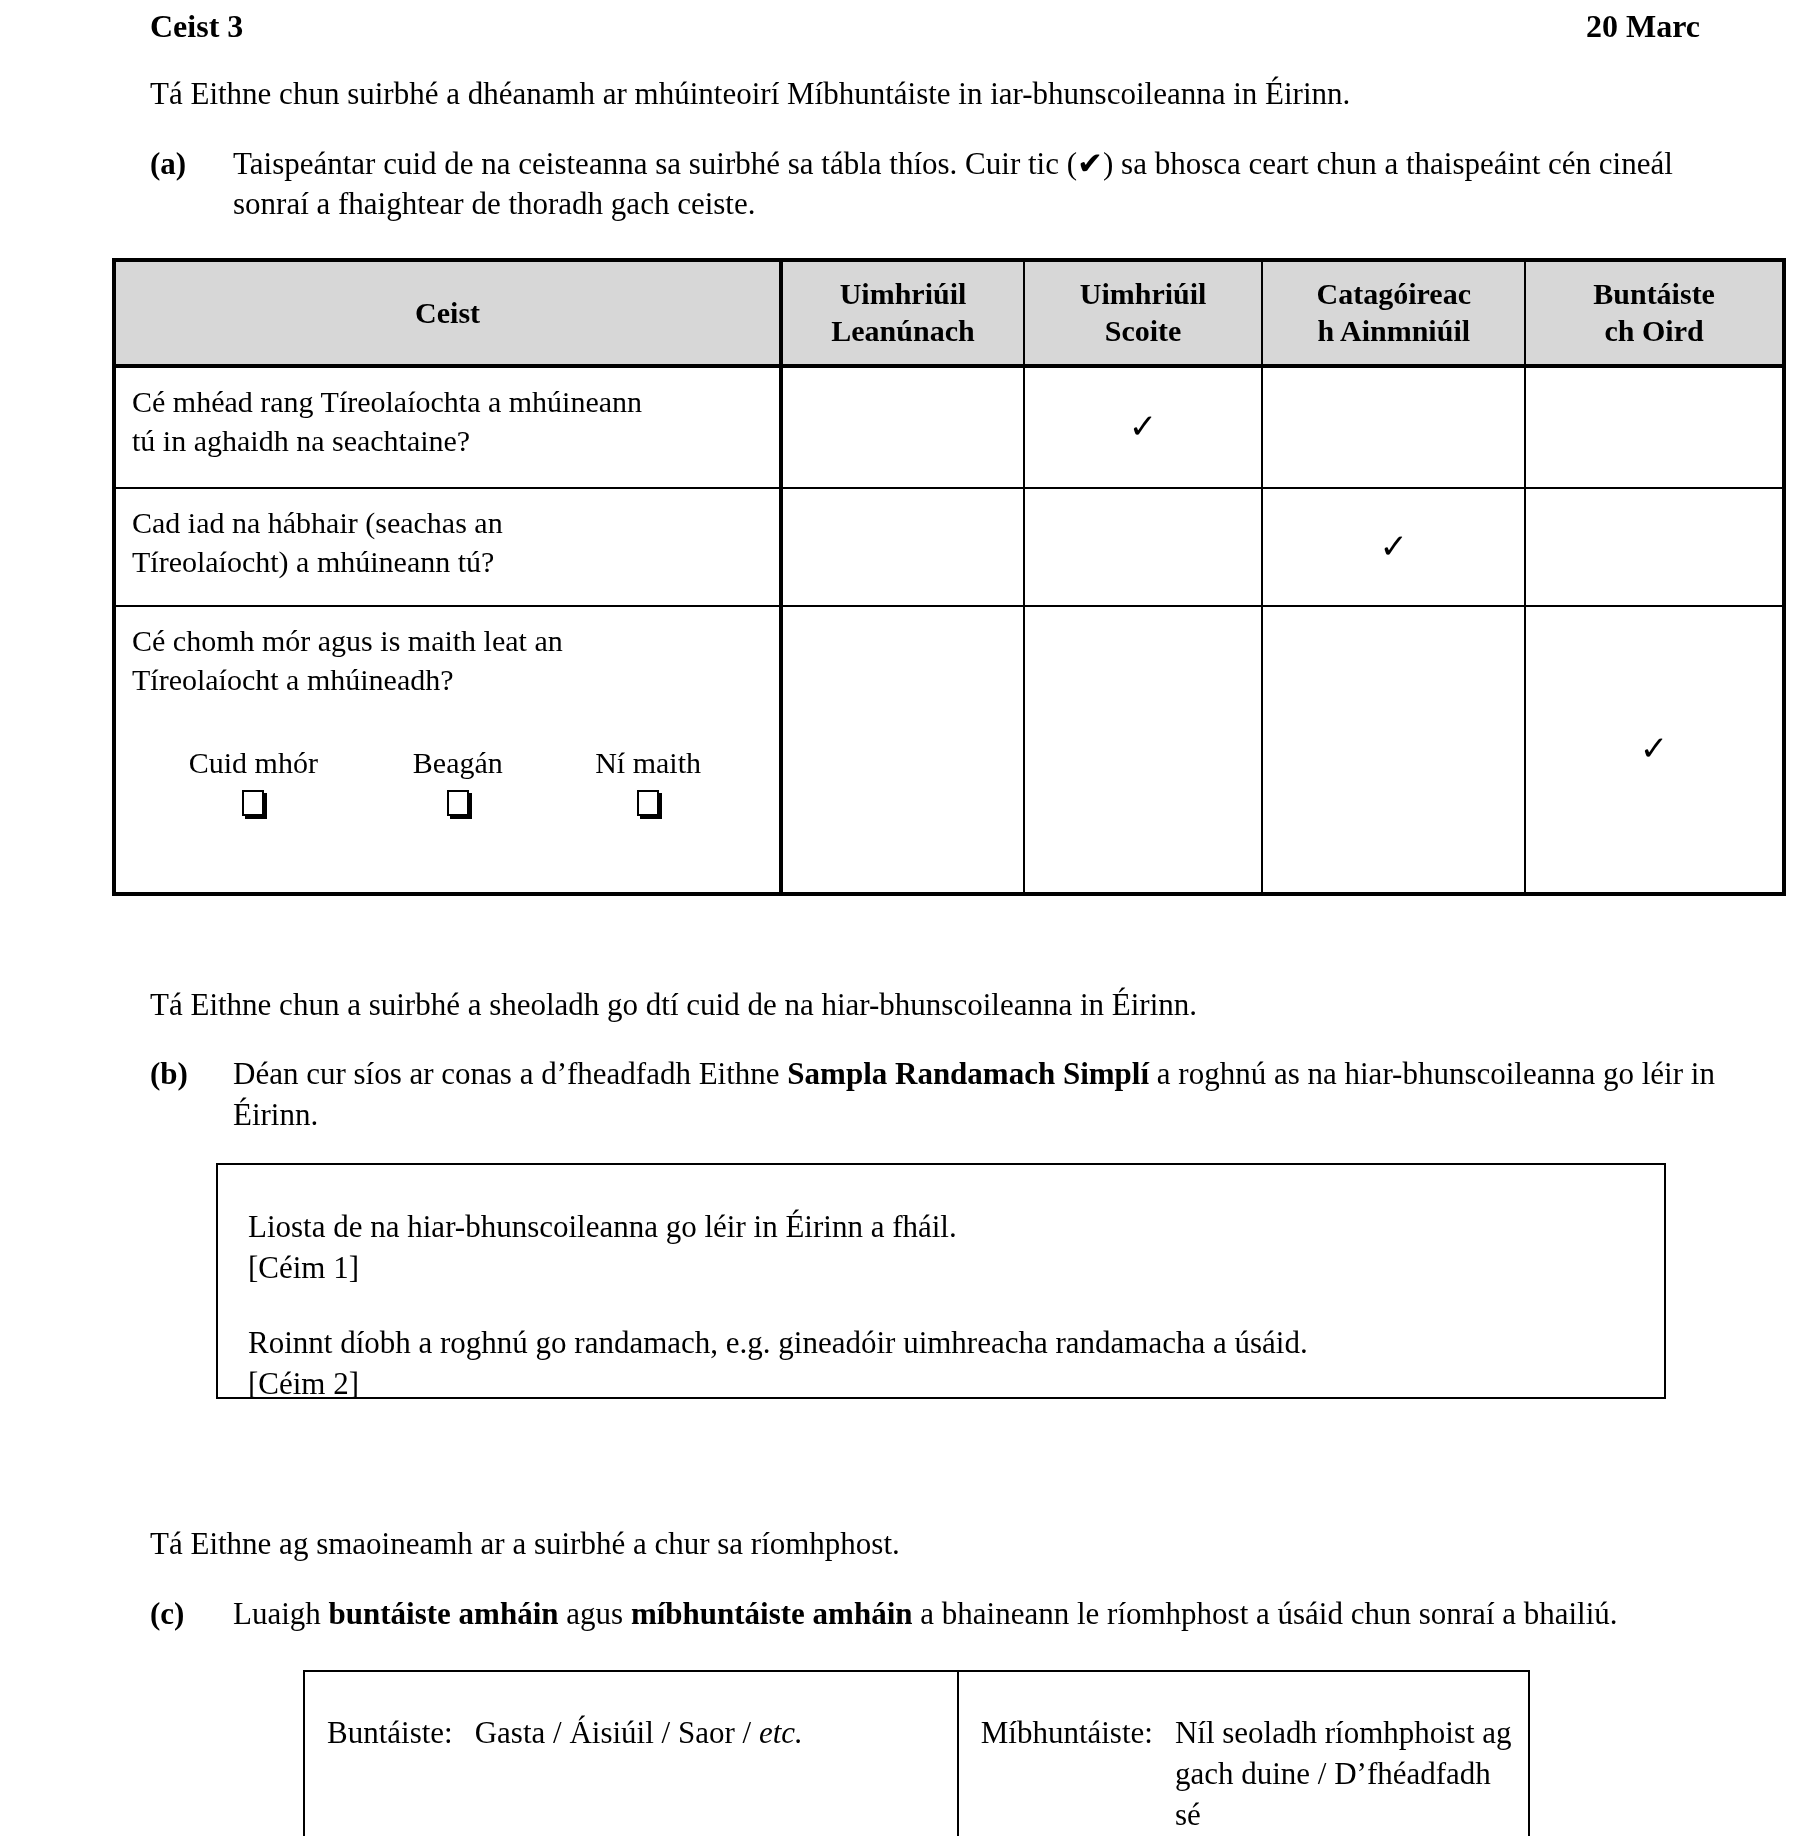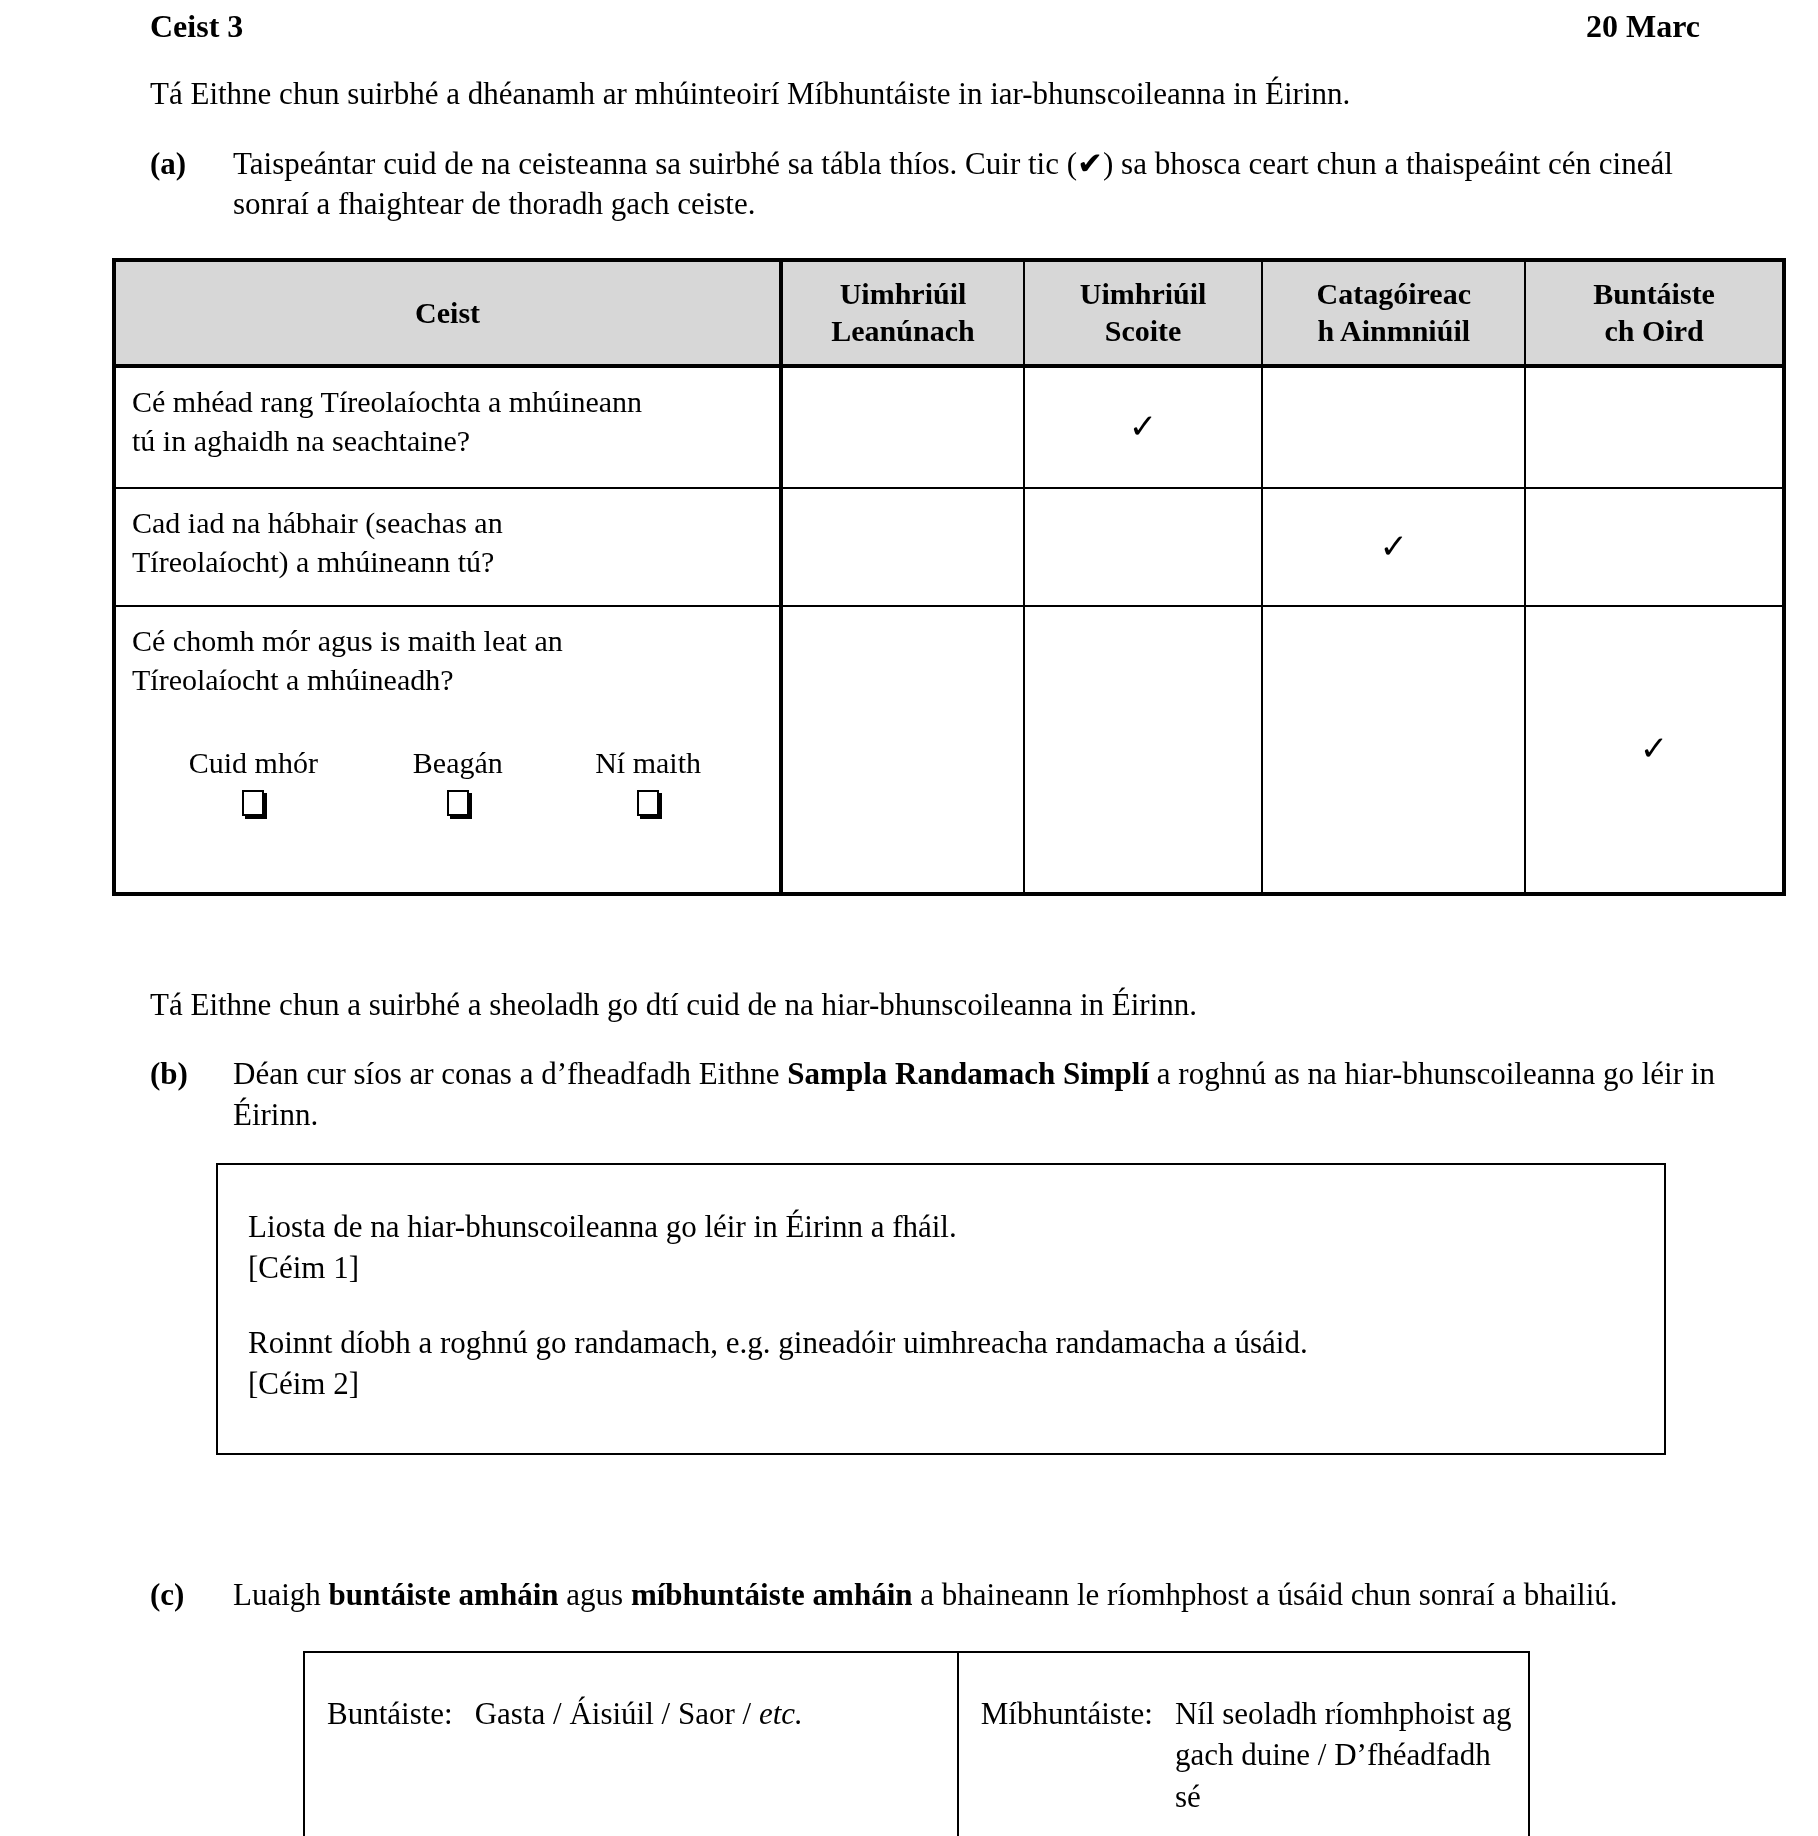--- a/index.html
+++ b/index.html
@@ -129,21 +129,21 @@
 
   
   .ansbox {
     border: 2px solid #000;
     box-sizing: border-box;
     margin-left: 128px;
     margin-right: 64px;
   }
   .ansbox-b {
     margin-top: 28px;
-    height: 292px;
+    height: 236px;
     padding: 42px 0 0 30px;
     font-size: 31px;
     line-height: 1.32;
   }
   .ansbox-b .blankline { height: 34px; }
 
   .ansbox-c {
     margin-top: 36px;
     display: flex;
     min-height: 234px;
@@ -287,20 +287,21 @@
   <div class="ansbox ansbox-b">
     <div>Liosta de na hiar-bhunscoileanna go léir in Éirinn a fháil.</div>
     <div>[Céim 1]</div>
     <div class="blankline"></div>
     <div>Roinnt díobh a roghnú go randamach, e.g. gineadóir uimhreacha randamacha a úsáid.</div>
     <div>[Céim 2]</div>
   </div>
 
   <div class="spacer-b"></div>
 
+  <div class="intro" style="margin-top:36px;">Tá Eithne ag smaoineamh ar a suirbhé a chur sa ríomhphost.</div>
 
   <div class="part">
     <span class="lbl">(c)</span>
     <span class="txt just"><span>Luaigh </span><b>buntáiste amháin</b><span> agus </span><b>míbhuntáiste amháin</b><span> a bhaineann le ríomhphost a úsáid chun sonraí a bhailiú.</span></span>
   </div>
 
   <div class="ansbox ansbox-c">
     <div class="half left">
       <span class="tag">Buntáiste:</span>
       <span class="val"><span>Gasta / Áisiúil / Saor / </span><i>etc.</i></span>

